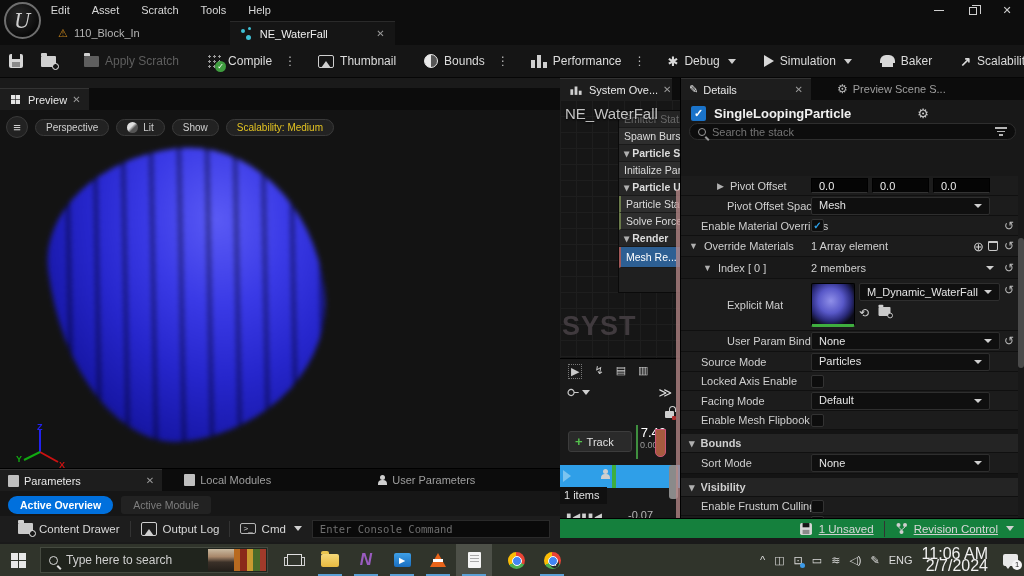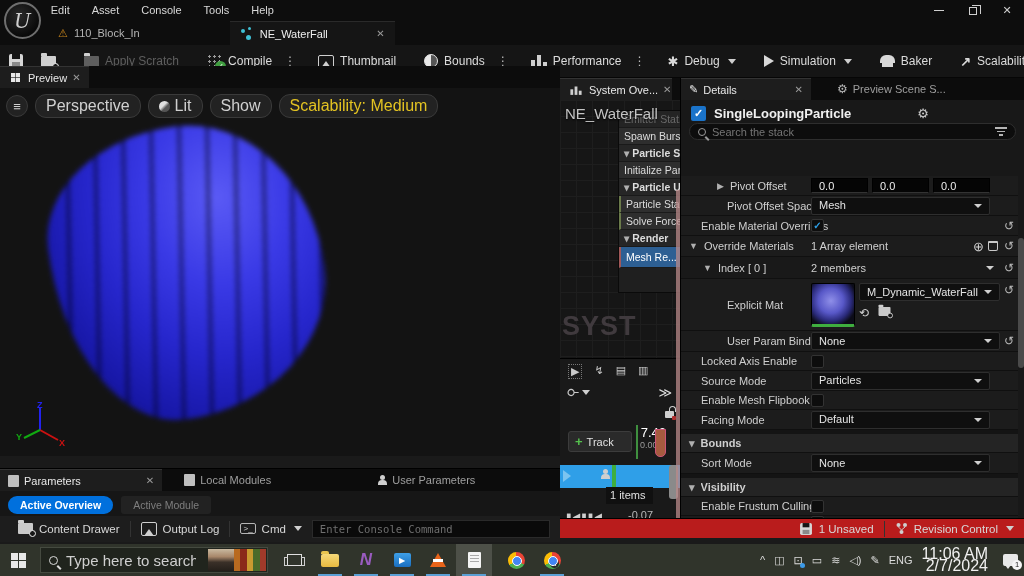--- a/index.html
+++ b/index.html
@@ -55,23 +55,23 @@
   .i-baker { width:15px; height:8px; background:#d8d8d8; border-radius:6px 6px 0 0; position:relative; margin-top:-4px; }
   .i-baker::after { content:""; position:absolute; left:2px; top:8px; width:11px; height:4px; background:#d8d8d8; }
   .i-scal { color:#d8d8d8; font-size:13px; font-weight:bold; }
 
   
   .panel-tabbar { height:22px; background:#0c0c0c; display:flex; align-items:flex-end; }
   .ptab { height:22px; display:flex; align-items:center; gap:5px; padding:0 8px; color:#9f9f9f; font-size:11px; white-space:nowrap; }
   .ptab.active { background:#1d1d1d; color:#e8e8e8; border-top:1px solid #333; }
 
   
-  #preview { position:absolute; left:0; top:66px; width:560px; height:390px; background:#131313; }
+  #preview { position:absolute; left:0; top:88px; width:560px; height:390px; background:#131313; }
   #viewport { position:absolute; left:0; top:22px; right:0; bottom:0; background:#131313; overflow:hidden; }
-  .pill { background:#222; border:1px solid #3a3a3a; border-radius:11px; padding:2px 10px; color:#d0d0d0; font-size:16px; display:flex; align-items:center; gap:5px; }
+  .pill { background:#222; border:1px solid #3a3a3a; border-radius:11px; padding:2px 10px; color:#d0d0d0; font-size:10px; display:flex; align-items:center; gap:5px; }
   #pillrow { position:absolute; left:6px; top:6px; display:flex; gap:7px; align-items:center; }
   .pill.round { width:22px; height:22px; padding:0; justify-content:center; border-radius:50%; font-size:13px; }
   .lit-sphere { width:11px; height:11px; border-radius:50%; background:linear-gradient(135deg,#e0e0e0 40%, #555 60%); }
   .scal-pill { color:#e3c322; }
   #blob { position:absolute; left:52px; top:38px; width:272px; height:292px;
     border-radius:52% 48% 58% 42% / 36% 54% 46% 64%;
     background:radial-gradient(ellipse at 64% 26%, #5a5af5 0%, #3a3ae6 28%, #2626cc 52%, #1717a6 76%, rgba(14,14,110,.3) 94%, transparent 100%);
     transform:rotate(-7deg); filter:blur(2.5px); overflow:hidden; }
   #blob::before { content:""; position:absolute; inset:-20px;
     background:repeating-linear-gradient(96deg, transparent 0 24px, rgba(0,0,25,.5) 24px 28px); }
@@ -117,21 +117,21 @@
   #track-btn .plus { color:#55c14e; font-weight:bold; font-size:13px; }
   #time-block { position:absolute; left:76px; top:66px; width:44px; height:34px; border-left:2px solid #3f8f3f; }
   #time-big { font-size:13px; color:#fff; text-align:right; padding-right:14px; }
   #time-small { font-size:9px; color:#9a9a9a; padding-left:2px; }
   #scrub-handle { position:absolute; right:14px; top:70px; width:11px; height:28px; background:#a65b3f; border:1px solid #c57; border-radius:0 0 5px 5px; }
   #tl-bar { position:absolute; left:0; top:106px; width:120px; height:23px; background:#2f9fe8; }
   #tl-bar .startmark { position:absolute; left:3px; top:5px; width:0; height:0; border-top:6px solid transparent; border-bottom:6px solid transparent; border-left:8px solid #7cc4f0; }
   #tl-bar .greenmark { position:absolute; left:52px; top:0; width:4px; height:23px; background:#3fae3f; }
   #tl-bar .person { position:absolute; left:40px; top:4px; }
   #tl-bar .gray-handle { position:absolute; right:2px; top:0px; width:9px; height:34px; background:#8a8a8a; border-radius:3px; }
-  #tl-items { position:absolute; left:0; top:128px; background:#101010; color:#e0e0e0; padding:2px 8px 3px 4px; font-size:11px;margin-left:46px; }
+  #tl-items { position:absolute; left:0; top:128px; background:#101010; color:#e0e0e0; padding:2px 8px 3px 4px; font-size:11px; }
   #tl-controls { position:absolute; left:6px; top:152px; color:#cfcfcf; font-size:10px; letter-spacing:1px; }
   #tl-neg { position:absolute; left:62px; top:150px; color:#b8b8b8; border-bottom:1px solid #555; padding:0 6px 1px 6px; font-size:11px; }
 
   
   #details { position:absolute; left:680px; top:78px; width:344px; height:440px; background:#181818; border-left:1px solid #000; overflow:hidden; }
   #details .panel-tabbar .gear { color:#b5b5b5; font-size:12px; }
   #det-head { padding:6px 10px 0 10px; }
   #det-title-row { display:flex; align-items:center; gap:8px; }
   .big-check { width:15px; height:15px; background:#1a73c9; border-radius:2px; color:#fff; font-size:11px; line-height:15px; text-align:center; font-weight:bold; }
   #det-title { font-size:13px; font-weight:bold; color:#f0f0f0; }
@@ -158,38 +158,38 @@
   .hdr-row::before { content:"▾"; color:#b0b0b0; margin:0 6px 0 8px; }
   .exp-arrow { color:#b0b0b0; font-size:9px; margin-right:6px; }
   .sub-lbl { color:#9a9a9a; }
   .trash { width:10px; height:10px; border:1px solid #c9c9c9; border-top:2px solid #c9c9c9; border-radius:1px 1px 2px 2px; position:relative; }
   .addc { color:#d0d0d0; font-size:13px; }
   .mat-thumb { width:44px; height:44px; background:radial-gradient(circle at 45% 42%, #8f8fe8 0%, #5858c8 38%, #2a2a7a 62%, #0c0c18 80%); border:1px solid #000; border-bottom:3px solid #3fae3f; border-radius:2px; flex:none; }
   .asset-icons { display:flex; gap:8px; color:#d5d5d5; font-size:12px; margin-top:2px; }
   #det-scroll { position:absolute; right:0px; top:160px; width:6px; height:130px; background:#4a4a4a; border-radius:3px; }
 
   
-  #statusbar { position:absolute; left:0; top:518px; width:1024px; height:20px; background:#b91c1c; border-top:1px solid #000; display:flex; align-items:center; }
+  #statusbar { position:absolute; left:0; top:518px; width:1024px; height:20px; background:#15803d; border-top:1px solid #000; display:flex; align-items:center; }
   #statusbar .left-zone { background:#1d1d1d; height:26px; display:flex; align-items:center; padding-left:8px; }
   .sb-btn { display:flex; align-items:center; gap:6px; padding:0 10px; height:26px; color:#d8d8d8; font-size:11.5px; white-space:nowrap; }
   .sb-sep { width:1px; height:16px; background:#333; }
   #console-input { width:238px; height:18px; background:#0a0a0a; border:1px solid #2a2a2a; color:#6f6f6f; font-family:"DejaVu Sans Mono", monospace; font-size:10.5px; padding:0 7px; }
   #console-input::placeholder { color:#6f6f6f; }
   .cmd-box { border:1px solid #b5b5b5; border-radius:2px; font-size:8px; padding:0 2px; color:#d5d5d5; }
-  #sb-right { margin-left:auto; display:flex; align-items:center; height:26px; }
+  #sb-right { margin-left:auto; display:flex; align-items:center; height:26px;text-decoration:underline; }
 
   
   #taskbar { position:absolute; left:0; top:544px; width:1024px; height:32px; background:#30342b; display:flex; align-items:center; }
   .tb-slot { width:36px; height:32px; display:flex; align-items:center; justify-content:center; position:relative; }
   .tb-slot.open::after { content:""; position:absolute; left:6px; bottom:0; right:6px; height:2px; background:#5a9fd4; }
   .tb-slot.active-app { background:rgba(255,255,255,.14); }
   .win-logo { display:grid; grid-template-columns:7px 7px; grid-template-rows:7px 7px; gap:1px; }
   .win-logo i { background:#e8e8e8; display:block; }
   #tb-search { width:228px; height:26px; background:#20241d; border:1px solid #454a40; display:flex; align-items:center; padding:0 8px; gap:8px; margin-left:4px; position:relative; }
-  #tb-search input { background:transparent; border:none; outline:none; color:#cfcfcf; font-size:15px; width:130px; font-family:"Liberation Sans",sans-serif; }
+  #tb-search input { background:transparent; border:none; outline:none; color:#cfcfcf; font-size:12px; width:130px; font-family:"Liberation Sans",sans-serif; }
   #tb-search input::placeholder { color:#cfcfcf; }
   .mag-w { width:9px; height:9px; border:1.5px solid #dadada; border-radius:50%; position:relative; flex:none; }
   .mag-w::after { content:""; position:absolute; left:8px; top:8px; width:5px; height:1.5px; background:#dadada; transform:rotate(45deg); transform-origin:0 0; }
   .search-art { position:absolute; right:1px; top:1px; bottom:1px; width:58px; display:flex; }
   .portrait { width:26px; height:100%; background:linear-gradient(180deg,#c9b9a0 0%, #a8876a 35%, #3a3028 60%, #241f1a 100%); }
   .books { flex:1; background:linear-gradient(90deg,#b86a20 0 20%, #8a2a1a 20% 40%, #c99a30 40% 60%, #4a6a2a 60% 80%, #a03a2a 80% 100%); }
   .taskview { width:15px; height:12px; border:1px solid #e0e0e0; position:relative; background:transparent; }
   .taskview::before { content:""; position:absolute; left:-4px; top:2px; width:3px; height:7px; border:1px solid #cfcfcf; border-right:none; }
   .taskview::after { content:""; position:absolute; right:-4px; top:2px; width:3px; height:7px; border:1px solid #cfcfcf; border-left:none; }
   .fe-folder { width:18px; height:13px; background:linear-gradient(180deg,#f5d97a,#e8b93f); border-radius:2px; position:relative; }
@@ -218,21 +218,21 @@
 </head>
 <body>
 
 <div id="titlebar">
   <div id="ue-logo">
       <span>U</span>
     </div>
   <div class="menu-item">File</div>
   <div class="menu-item">Edit</div>
   <div class="menu-item">Asset</div>
-  <div class="menu-item">Console</div>
+  <div class="menu-item">Scratch</div>
   <div class="menu-item">Tools</div>
   <div class="menu-item">Help</div>
   <div class="win-controls">
     <div class="win-btn">
         <span class="min-glyph"></span>
       </div>
     <div class="win-btn">
         <span class="restore-glyph"></span>
       </div>
     <div class="win-btn">✕</div>
@@ -556,52 +556,52 @@
       <span class="lbl" style="margin-left:46px">User Param Bindi...</span>
       <span class="val-area">
         <span class="dd">
             <span>None</span>
             <span class="chev-s"></span>
           </span>
         <span class="reset">↺</span>
       </span>
     </div>
 
-    <div class="drow" style="height:19px">
-      <span class="lbl" style="margin-left:20px">Locked Axis Enable</span>
-      <span class="val-area">
-          <span class="cb"></span>
-        </span>
-    </div>
-
     <div class="drow" style="height:20px">
       <span class="lbl" style="margin-left:20px">Source Mode</span>
       <span class="val-area" style="right:28px">
         <span class="dd">
             <span>Particles</span>
             <span class="chev-s"></span>
           </span>
       </span>
     </div>
 
     <div class="drow" style="height:19px">
-      <span class="lbl" style="margin-left:20px">Enable Mesh Flipbook</span>
+      <span class="lbl" style="margin-left:20px">Locked Axis Enable</span>
       <span class="val-area">
           <span class="cb"></span>
         </span>
     </div>
 
     <div class="drow" style="height:20px">
       <span class="lbl" style="margin-left:20px">Facing Mode</span>
       <span class="val-area" style="right:28px">
         <span class="dd">
             <span>Default</span>
             <span class="chev-s"></span>
           </span>
       </span>
+    </div>
+
+    <div class="drow" style="height:19px">
+      <span class="lbl" style="margin-left:20px">Enable Mesh Flipbook</span>
+      <span class="val-area">
+          <span class="cb"></span>
+        </span>
     </div>
     <div style="height:4px; background:#141414"></div>
 
     <div class="drow hdr-row" style="height:19px">
       <span class="lbl" style="font-weight:bold">Bounds</span>
     </div>
 
     <div class="drow" style="height:21px">
       <span class="lbl" style="margin-left:20px">Sort Mode</span>
       <span class="val-area" style="right:28px">

